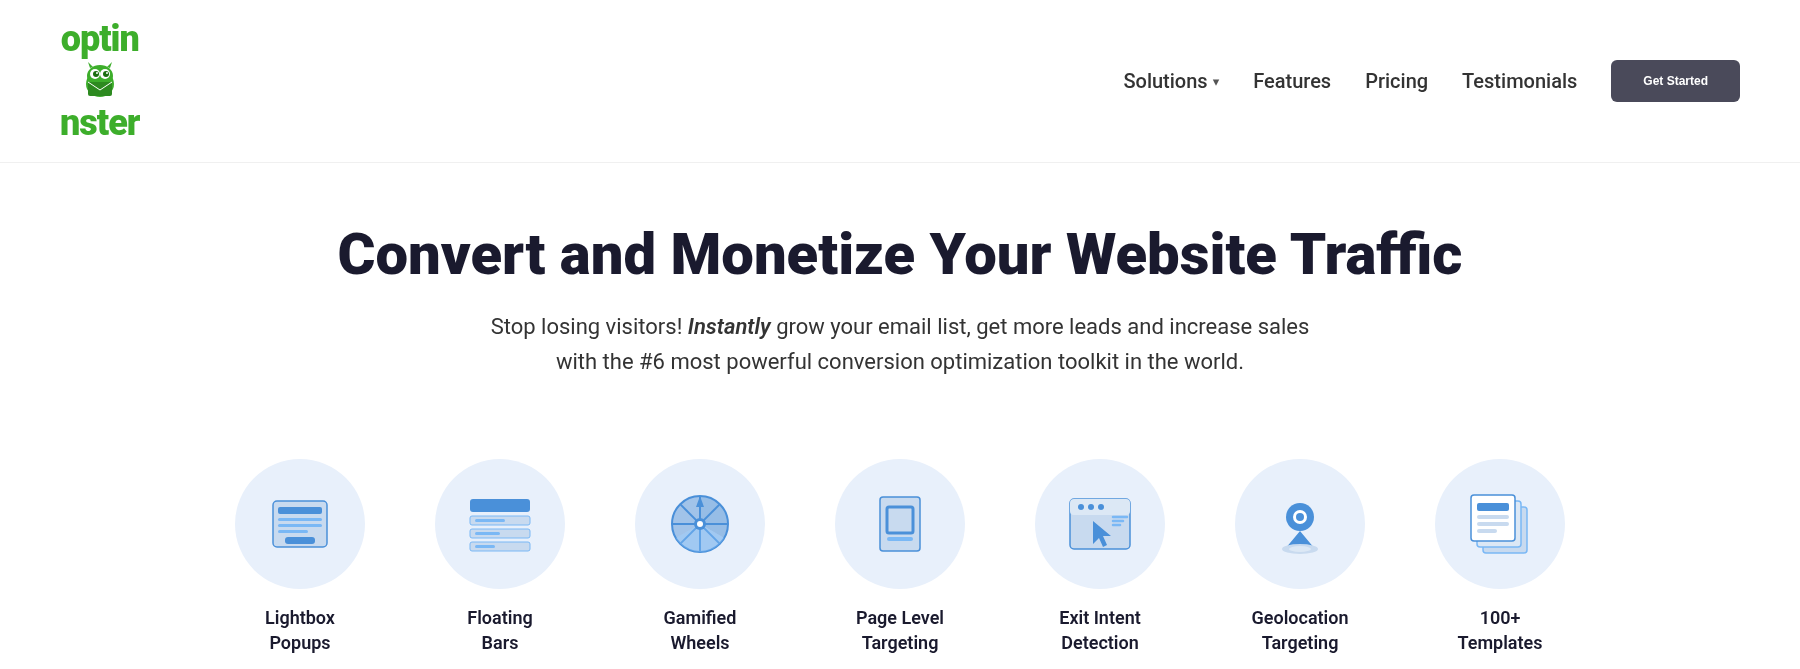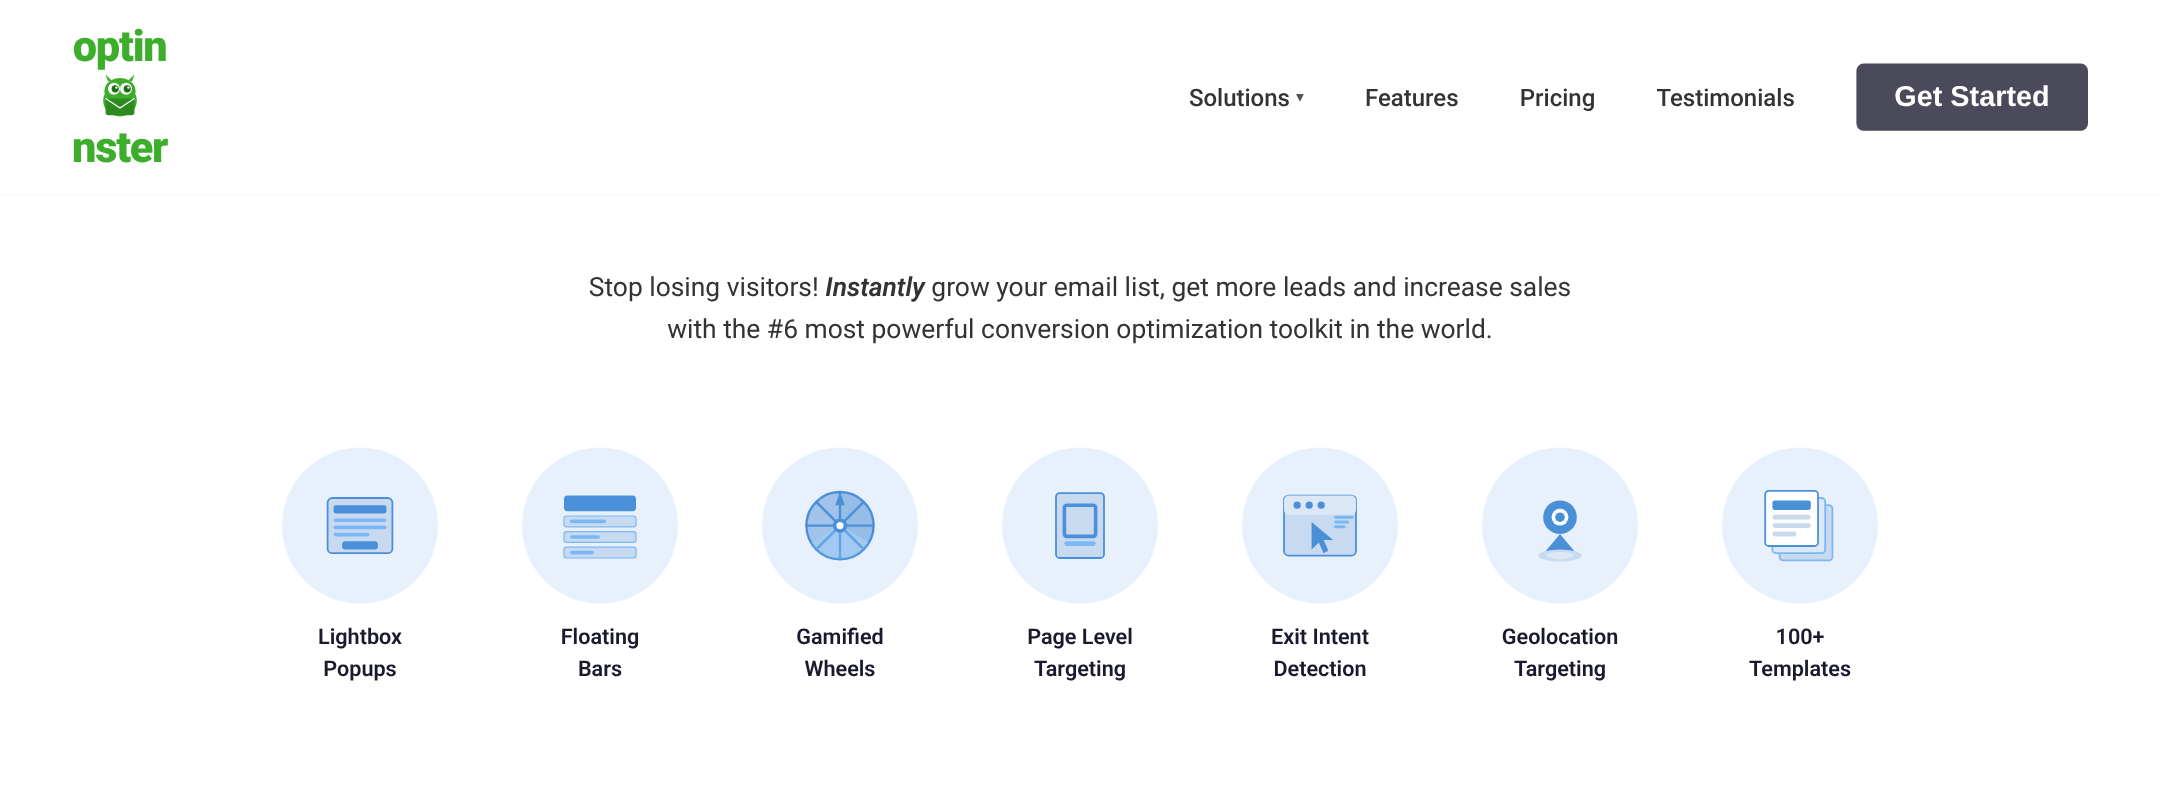--- a/index.html
+++ b/index.html
@@ -31,21 +31,21 @@
       display: inline-block;
       width: 42px;
       height: 42px;
       vertical-align: middle;
       margin: 0 1px;
     }
 
     .nav {
       display: flex;
       align-items: center;
-      gap: 51px;
+      gap: 34px;
     }
 
     .nav-item {
       font-size: 20px;
       color: #333;
       cursor: pointer;
       font-weight: 500;
       text-decoration: none;
     }
 
@@ -56,21 +56,21 @@
     }
 
     .chevron-icon {
       font-size: 13px;
       color: #555;
     }
 
     .get-started-btn {
       background: #4a4a5a;
       color: #ffffff;
-      font-size: 24px;
+      font-size: 12px;
       font-weight: 600;
       padding: 14px 32px;
       border: none;
       border-radius: 6px;
       cursor: pointer;
       white-space: nowrap;
     }
 
     
     .hero {
@@ -185,20 +185,21 @@
       <span class="chevron-icon">▾</span>
     </a>
     <a class="nav-item">Features</a>
     <a class="nav-item">Pricing</a>
     <a class="nav-item">Testimonials</a>
     <button class="get-started-btn">Get Started</button>
   </nav>
 </header>
 
 <section class="hero">
+  <h1 class="hero-title">Convert and Monetize Your Website Traffic</h1>
   <p class="hero-subtitle">
     <span>Stop losing visitors! </span><em>Instantly</em><span> grow your email list, get more leads and increase sales with the #6 most powerful conversion optimization toolkit in the world.</span>
   </p>
 </section>
 
 <div class="features-row">
 
   <div class="feature-item">
     <div class="feature-icon-wrap">
       <svg class="icon-svg" viewBox="0 0 70 70" xmlns="http://www.w3.org/2000/svg">

